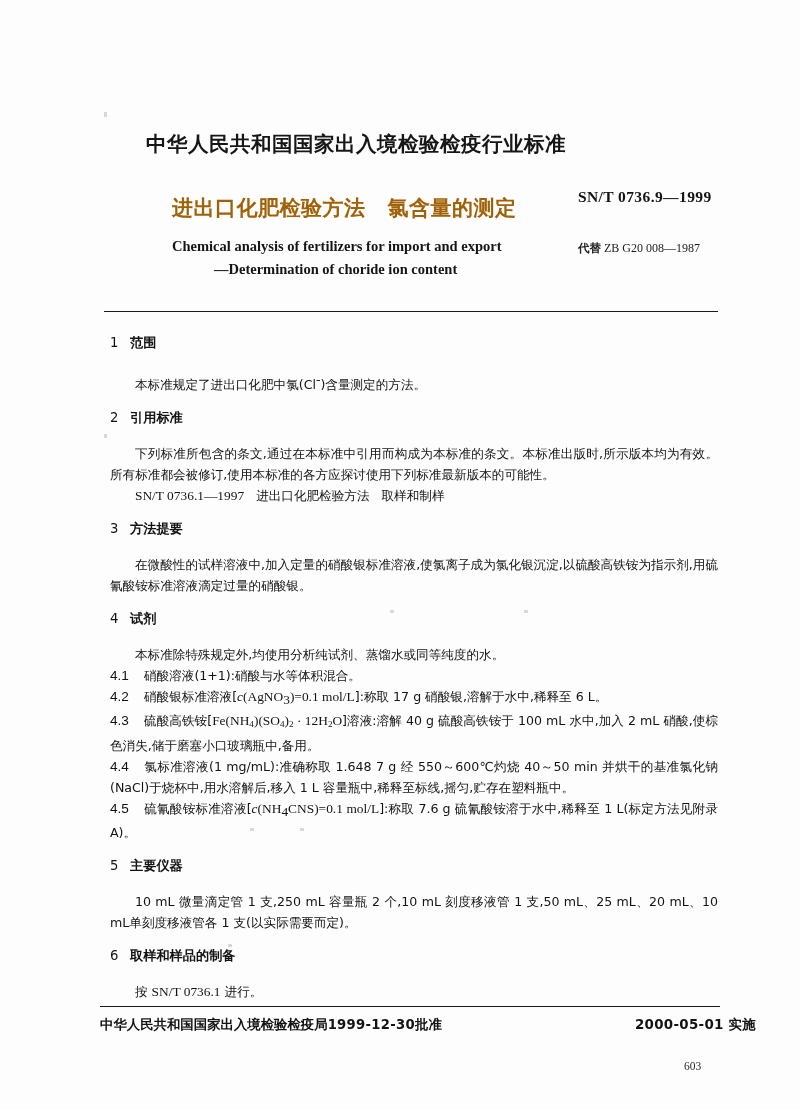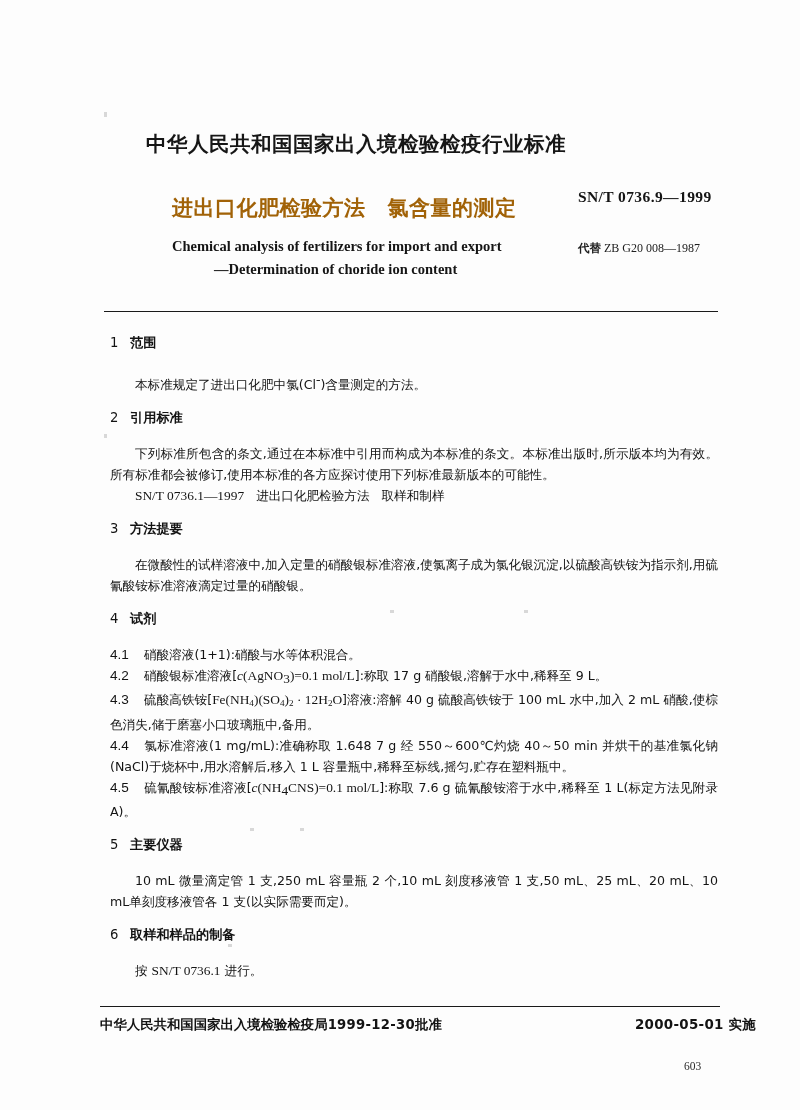--- a/index.html
+++ b/index.html
@@ -302,24 +302,25 @@
       </div>
       <div class="gap-sm"></div>
       <p class="para indent">在微酸性的试样溶液中,加入定量的硝酸银标准溶液,使氯离子成为氯化银沉淀,以硫酸高铁铵为指示剂,用硫氰酸铵标准溶液滴定过量的硝酸银。</p>
 
       <div class="gap-md"></div>
 
       <div class="sec-head">
         <span class="num">4</span><span>试剂</span>
       </div>
       <div class="gap-sm"></div>
+      <p class="para indent">本标准除特殊规定外,均使用分析纯试剂、蒸馏水或同等纯度的水。</p>
 
       <p class="para hang"><span class="clause-no">4.1</span><span>硝酸溶液(1+1):硝酸与水等体积混合。</span></p>
 
-      <p class="para hang"><span class="clause-no">4.2</span><span>硝酸银标准溶液[</span><span class="it">c</span><span class="lat">(AgNO</span><sub class="lat">3</sub><span class="lat">)=0.1 mol/L</span><span>]:称取 17 g 硝酸银,溶解于水中,稀释至 9 L。</span></p>
+      <p class="para hang"><span class="clause-no">4.2</span><span>硝酸银标准溶液[</span><span class="it">c</span><span class="lat">(AgNO</span><sub class="lat">3</sub><span class="lat">)=0.1 mol/L</span><span>]:称取 17 g 硝酸银,溶解于水中,稀释至 6 L。</span></p>
 
       <p class="para hang"><span class="clause-no">4.3</span><span>硫酸高铁铵[</span><span class="lat">Fe(NH<sub>4</sub>)(SO<sub>4</sub>)<sub>2</sub>&nbsp;·&nbsp;12H<sub>2</sub>O</span><span>]溶液:溶解 40 g 硫酸高铁铵于 100 mL 水中,加入 2 mL 硝酸,使棕色消失,储于磨塞小口玻璃瓶中,备用。</span></p>
 
       <p class="para hang"><span class="clause-no">4.4</span><span>氯标准溶液(1 mg/mL):准确称取 1.648 7 g 经 550～600℃灼烧 40～50 min 并烘干的基准氯化钠(NaCl)于烧杯中,用水溶解后,移入 1 L 容量瓶中,稀释至标线,摇匀,贮存在塑料瓶中。</span></p>
 
       <p class="para hang"><span class="clause-no">4.5</span><span>硫氰酸铵标准溶液[</span><span class="it">c</span><span class="lat">(NH</span><sub class="lat">4</sub><span class="lat">CNS)=0.1 mol/L</span><span>]:称取 7.6 g 硫氰酸铵溶于水中,稀释至 1 L(标定方法见附录 A)。</span></p>
 
       <div class="gap-md"></div>
 
       <div class="sec-head">

